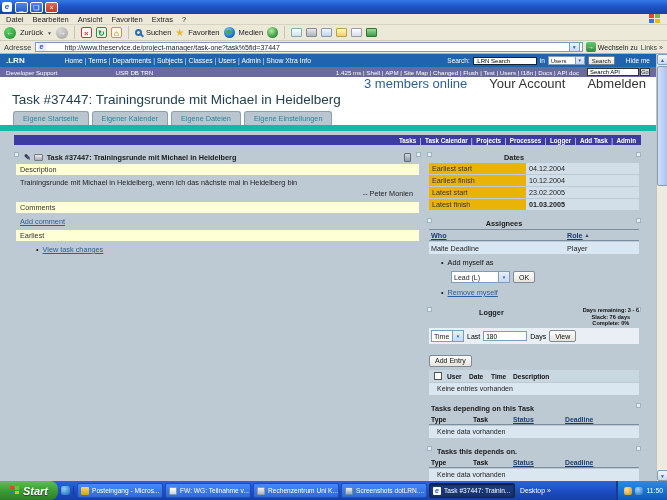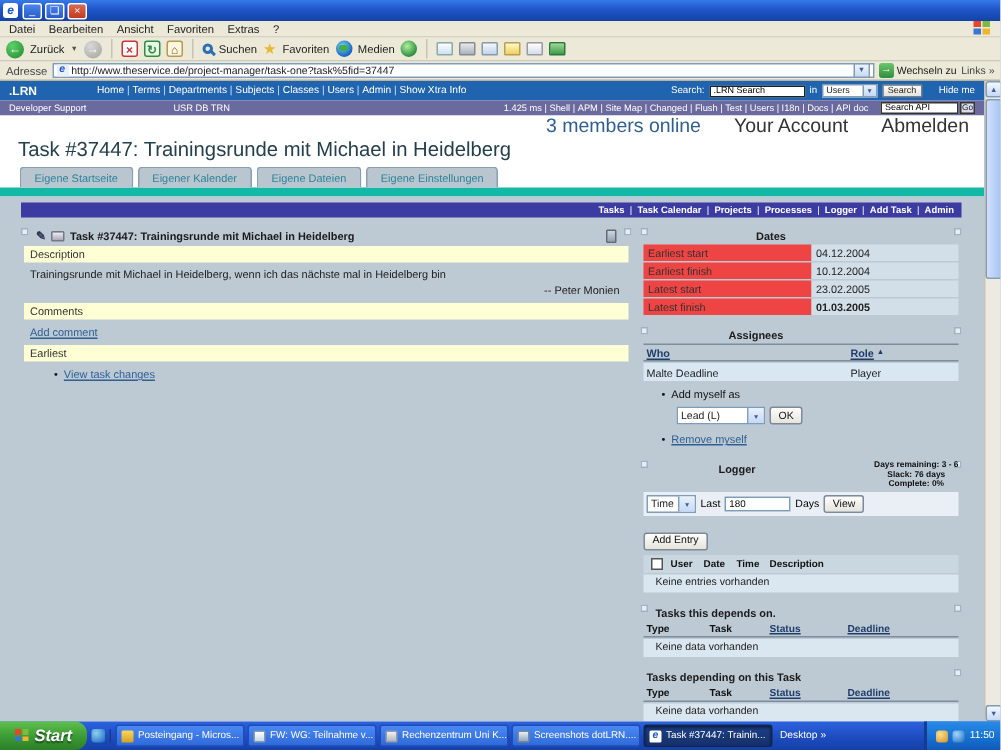--- a/index.html
+++ b/index.html
@@ -26,21 +26,21 @@
   .sep { width:1px; height:13px; background:#c8c4b4; margin:0 2px; }
   .mag { width:7px; height:7px; border:2px solid #2b6fb5; border-radius:50%; position:relative; display:inline-block; }
   .mag::after { content:''; position:absolute; width:5px; height:2px; background:#2b6fb5; transform:rotate(45deg); right:-4px; bottom:-2px; }
   .globe { width:11px; height:11px; border-radius:50%; background:radial-gradient(circle at 40% 35%,#7fd0f0,#1565c0 70%); position:relative; }
   .globe::after{ content:''; position:absolute; left:2px; top:3px; width:6px; height:4px; background:#3fae4e; border-radius:2px; }
   .hist { width:11px; height:11px; border-radius:50%; background:radial-gradient(circle at 40% 35%,#aef0a0,#2d8f3c 70%); }
   .blockico { width:11px; height:9px; border-radius:1px; }
   .tlabel { font-size:7.5px; }
 
   .addrbar { position:absolute; top:41px; left:0; right:0; height:13px; background:#ECE9D8; border-bottom:1px solid #b8b4a4; display:flex; align-items:center; gap:3px; padding:0 4px; font-size:7.5px; color:#444; }
-  .addrfield { flex:1; height:10px; background:#fff; border:1px solid #7F9DB9; display:flex; align-items:center; padding:0 2px; gap:2px; }
+  .addrfield { flex:1; height:10px; background:#fff; border:1px solid #7F9DB9; display:flex; align-items:center; padding:0 2px; gap:19px; }
   .addrfield .eico { width:8px; height:8px; background:#e8f0fa; color:#1a57c9; font-weight:bold; font-style:italic; font-size:7px; line-height:8px; text-align:center; }
   .addrfield input { border:0; outline:0; flex:1; font-size:7px; color:#222; font-family:"Liberation Sans",sans-serif; height:8px; background:transparent; }
   .addr-drop { width:11px; height:10px; background:linear-gradient(#eef4fc,#c8daf4); border:1px solid #7F9DB9; font-size:5px; color:#3b5fa0; text-align:center; line-height:9px; }
   .gobtn { display:flex; align-items:center; gap:2px; font-size:7px; color:#222; }
   .gobtn .garrow { width:10px; height:10px; background:linear-gradient(#6fc46f,#2d8f3c); border-radius:2px; color:#fff; font-size:7px; line-height:10px; text-align:center; }
   .linkslbl { font-size:7px; color:#444; display:flex; gap:2px; align-items:center; }
 
   
   .page { position:absolute; top:54px; left:0; right:11px; bottom:19px; background:#fff; overflow:hidden; }
   .lrnbar { height:13px; background:#2063AE; display:flex; align-items:center; padding:0 6px; color:#fff; }
@@ -88,21 +88,21 @@
   .cream { background:#FFFFD6; height:11px; line-height:11px; font-size:7.3px; color:#333; padding-left:4px; margin:1px 2px; }
   .desctext { font-size:7.3px; color:#222; padding:2px 6px 0 6px; }
   .author { font-size:7.3px; color:#222; text-align:right; padding:2px 8px 3px 0; }
   .lnku { color:#2E6095; text-decoration:underline; }
   .rowlink { font-size:7.3px; padding:3px 0 3px 6px; }
   .bullrow { font-size:7.3px; padding:3px 0 2px 22px; color:#111; }
   .bullrow .b { margin-right:4px; }
 
   .panel { margin-bottom:7px; }
   .drow { display:flex; height:11px; margin:0 2px 1px 2px; font-size:7.2px; }
-  .dlabel { width:112px; background:#ef4444; padding:1px 0 0 3px; color:#333; }
+  .dlabel { width:97px; background:#eab308; padding:1px 0 0 3px; color:#333; }
   .dval { flex:1; background:#D3DFE8; padding:1px 0 0 3px; color:#222; }
   .dval.bold { font-weight:bold; }
 
   .acols { display:flex; height:12px; align-items:center; border-top:1px solid #7a8e9e; border-bottom:1px solid #7a8e9e; margin:0 2px; font-size:7.2px; font-weight:bold; }
   .acols .who { width:138px; padding-left:2px; }
   .arow { display:flex; height:12px; align-items:center; background:#D9E7F3; margin:1px 2px; font-size:7.2px; color:#222; }
   .arow .who { width:138px; padding-left:2px; }
   .selrow { display:flex; align-items:center; gap:3px; padding:2px 0 2px 24px; }
   .xpbtn { display:inline-flex; align-items:center; justify-content:center; background:linear-gradient(#fdfdfb,#e6e4dc); border:1px solid #7c8a99; border-radius:2px; font-size:7px; height:12px; padding:0 5px; color:#111; }
 
@@ -392,38 +392,38 @@
               <span class="cb"></span>
               <span class="lc-user">User</span>
               <span class="lc-date">Date</span>
               <span class="lc-time">Time</span>
               <span class="lc-desc">Description</span>
             </div>
             <div class="emptyrow">Keine entries vorhanden</div>
           </div>
 
           <div class="panel">
-            <div class="phead" style="padding-left:10px">
-              <span class="sq l"></span>
-              <span>Tasks this depends on.</span>
+            <div class="phead" style="padding-left:4px">
               <span class="sq r"></span>
+              <span>Tasks depending on this Task</span>
             </div>
             <div class="depcols">
               <span class="dc1">Type</span>
               <span class="dc2">Task</span>
               <span class="dc3 dep-lnk">Status</span>
               <span class="dc4 dep-lnk">Deadline</span>
             </div>
             <div class="emptyrow">Keine data vorhanden</div>
           </div>
 
           <div class="panel">
-            <div class="phead" style="padding-left:4px">
+            <div class="phead" style="padding-left:10px">
+              <span class="sq l"></span>
+              <span>Tasks this depends on.</span>
               <span class="sq r"></span>
-              <span>Tasks depending on this Task</span>
             </div>
             <div class="depcols">
               <span class="dc1">Type</span>
               <span class="dc2">Task</span>
               <span class="dc3 dep-lnk">Status</span>
               <span class="dc4 dep-lnk">Deadline</span>
             </div>
             <div class="emptyrow">Keine data vorhanden</div>
           </div>
 

